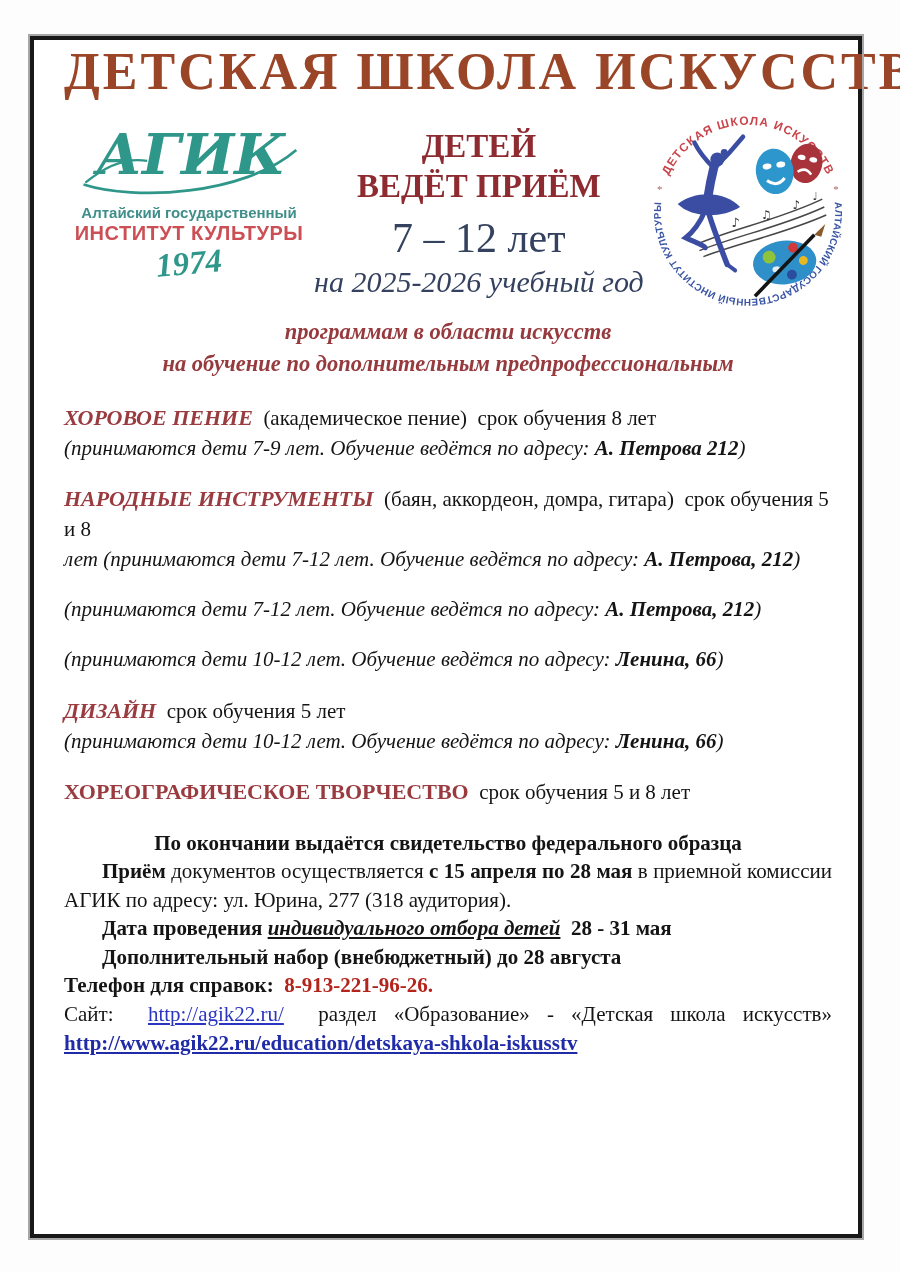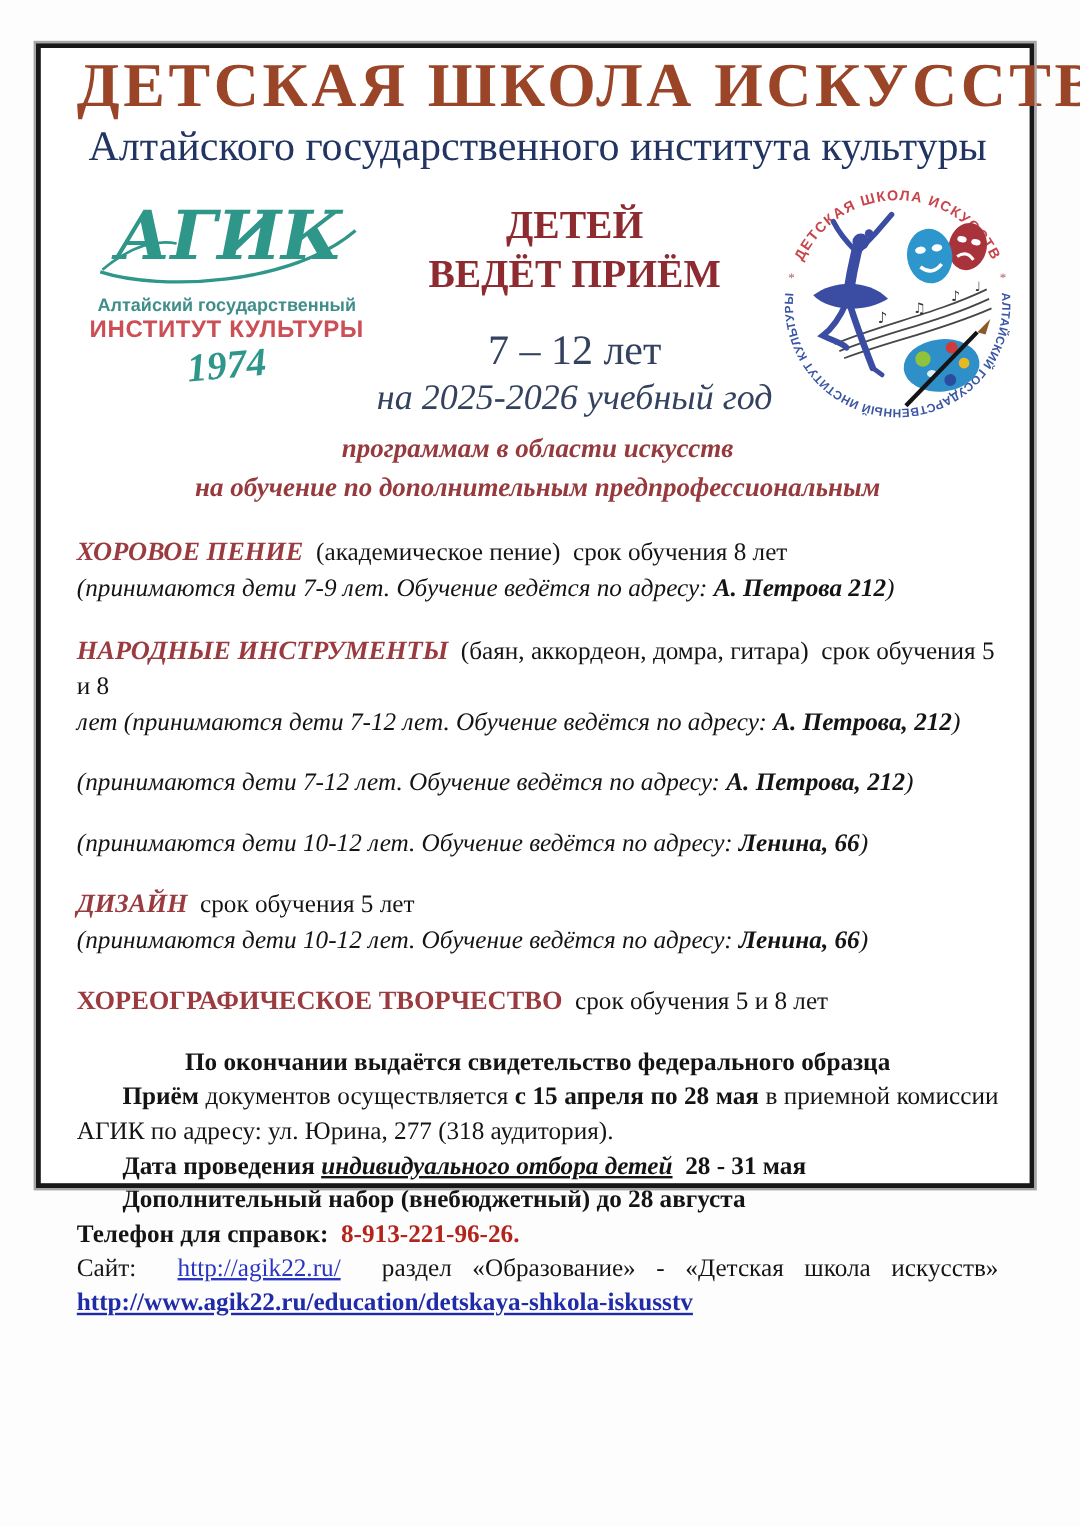--- a/index.html
+++ b/index.html
@@ -2,42 +2,42 @@
 <html><head>
 <meta charset="utf-8">
 <style>
   html,body{margin:0;padding:0;}
   body{
     width:900px;height:1272px;background:#fdfdfd;
     font-family:"Liberation Serif", serif;
     position:relative;overflow:hidden;
   }
   .page{
-    position:absolute;left:30px;top:36px;width:832px;height:954px;
+    position:absolute;left:30px;top:36px;width:832px;height:1202px;
     box-sizing:border-box;background:#fff;
     border:4px solid #181818;outline:2px solid #a6a6a6;
     padding:4px 26px 0 30px;
   }
   .title{
     text-align:center;font-weight:700;font-size:52px;letter-spacing:3px;
     color:#9a4527;line-height:1.08;white-space:nowrap;
   }
   .subtitle{
     text-align:center;font-size:35px;color:#223461;line-height:1.15;
     margin-top:2px;white-space:nowrap;
   }
   .logo-row{display:flex;justify-content:space-between;align-items:flex-start;margin-top:10px;height:192px;}
   .agik{width:265px;text-align:center;}
   .agik svg.monogram{width:250px;height:100px;display:block;margin:0 auto;}
   .agik-l1{font-family:"Liberation Sans",sans-serif;font-weight:700;font-size:15px;color:#3f8e8a;margin-top:-6px;}
   .agik-l2{font-family:"Liberation Sans",sans-serif;font-weight:700;font-size:20px;color:#cb4f54;letter-spacing:.5px;margin-top:1px;}
   .agik-year{font-size:33px;font-weight:700;font-style:italic;color:#2f968a;transform:rotate(-5deg);margin-top:0px;}
   .admission{width:350px;text-align:center;margin-top:16px;}
   .adm1{font-size:33px;font-weight:700;color:#8e2b31;line-height:1.22;}
-  .adm-ages{font-size:35px;color:#35425f;margin-top:24px;line-height:1.1;}
+  .adm-ages{font-size:42px;color:#35425f;margin-top:8px;line-height:1.1;}
   .adm-year{font-size:30px;font-style:italic;color:#35425f;margin-top:4px;white-space:nowrap;}
   .emblem{width:208px;height:208px;margin-top:-2px;}
   .emblem svg{width:208px;height:208px;}
   .heading{
     text-align:center;font-size:22.5px;font-weight:700;font-style:italic;
     color:#963a3e;line-height:1.4;margin-top:14px;
   }
   #programs{margin-top:24px;font-size:21px;color:#141414;}
   .program{margin-bottom:21px;}
   .pline{line-height:1.4;}
@@ -61,21 +61,20 @@
   .line-phone{}
   .line-site{text-align:justify;text-align-last:justify;}
   .line-url{}
 </style>
 </head>
 <body>
 
 <div class="page">
 
   <div class="title">ДЕТСКАЯ ШКОЛА ИСКУССТВ</div>
-  <div class="subtitle">Алтайского государственного института культуры</div>
 
   <div class="logo-row">
 
     <div class="agik">
       <svg class="monogram" viewBox="0 0 260 110" xmlns="http://www.w3.org/2000/svg">
         <path d="M16,80 C40,60 62,52 84,56" stroke="#2f968a" stroke-width="2.5" fill="none"></path>
         <path d="M14,82 C70,100 190,94 248,44" stroke="#2f968a" stroke-width="3" fill="none"></path>
         <text x="132" y="70" font-size="62" font-style="italic" font-weight="bold" fill="#2f968a" text-anchor="middle" font-family="DejaVu Serif, serif">АГИК</text>
       </svg>
       <div class="agik-l1">Алтайский государственный</div>

